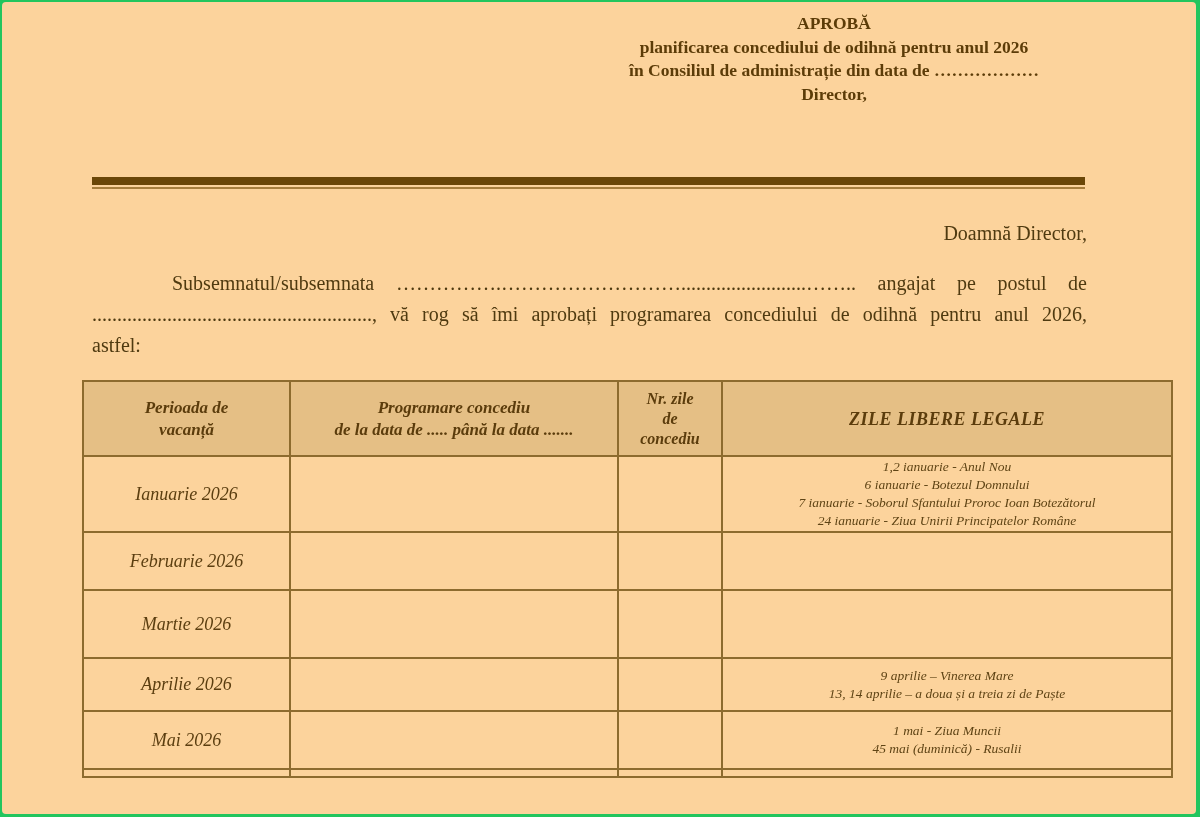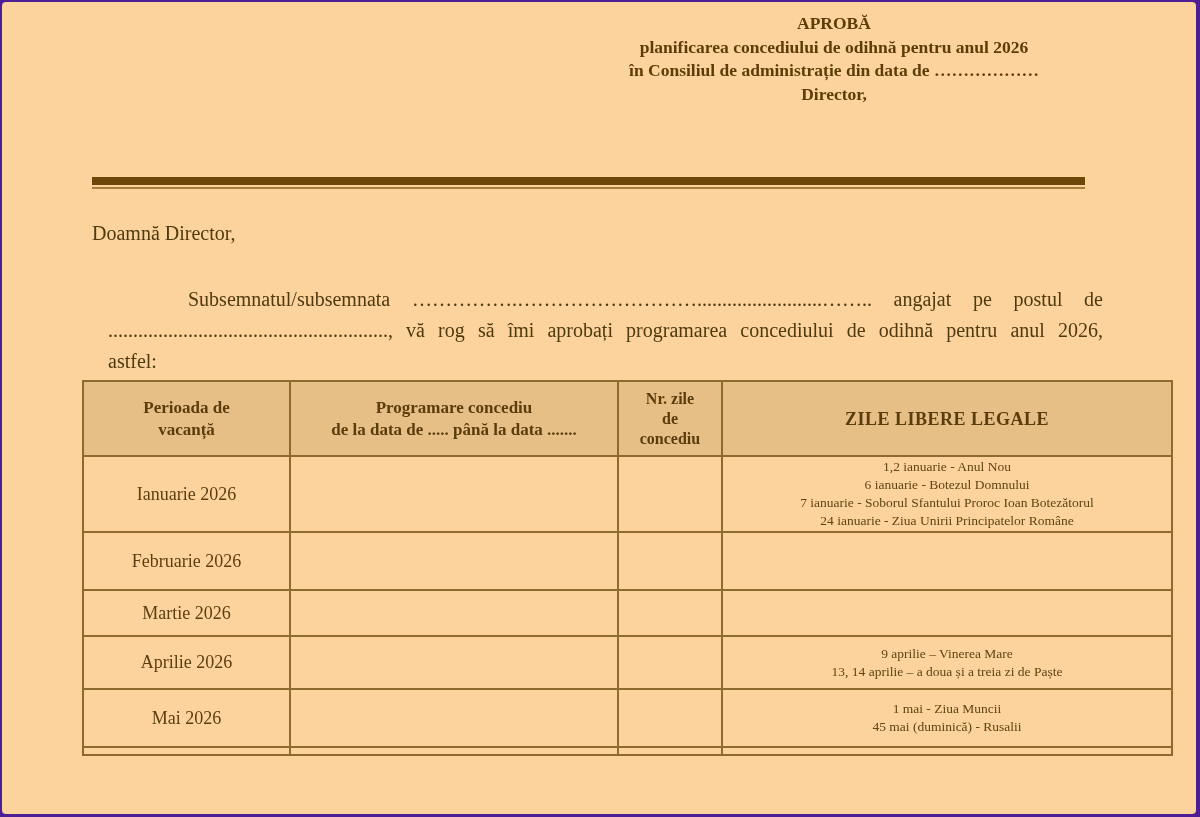--- a/index.html
+++ b/index.html
@@ -5,21 +5,21 @@
   html, body {
     margin: 0;
     padding: 0;
     background: #ffffff;
     font-family: "Liberation Serif", "DejaVu Serif", serif;
   }
   .canvas {
     position: relative;
     width: 1200px;
     height: 817px;
-    background: #4c1d95;
+    background: #22c55e;
     overflow: hidden;
   }
   .page {
     position: absolute;
     left: 2px;
     top: 2px;
     width: 1194px;
     height: 812px;
     background: #fcd39c;
     border-radius: 4px;
@@ -50,48 +50,49 @@
   .divider .thick { height: 8px; background: #6b4708; }
   .divider .gap   { height: 2px; }
   .divider .thin  { height: 2px; background: #a87f3e; }
 
   
   .salutation {
     position: absolute;
     left: 90px;
     top: 220px;
     width: 995px;
-    text-align: left;
+    text-align: right;
     font-size: 20px;
     color: #4f3a10;
   }
 
   
   .request-paragraph {
     position: absolute;
     left: 90px;
     top: 266px;
     width: 995px;
     font-size: 20px;
     line-height: 31px;
     text-align: justify;
     text-indent: 80px;
     word-spacing: 5px;
     color: #4f3a10;
-    margin: 16px;
+    margin: 0;
   }
 
   
   .vac-table {
     position: absolute;
     left: 80px;
     top: 378px;
     width: 1089px;
     border-collapse: collapse;
     table-layout: fixed;
+    font-style: italic;
   }
   .vac-table col.c1 { width: 207px; }
   .vac-table col.c2 { width: 328px; }
   .vac-table col.c3 { width: 104px; }
   .vac-table col.c4 { width: 450px; }
   .vac-table th, .vac-table td {
     border: 2px solid #8d6b2e;
     text-align: center;
     vertical-align: middle;
     padding: 0 4px;
@@ -111,21 +112,21 @@
     font-size: 18px;
     color: #5b3e10;
   }
   .holidays-cell {
     font-size: 13.5px;
     line-height: 18px;
     color: #5f4415;
   }
   tr.r-ian  { height: 76px; }
   tr.r-feb  { height: 58px; }
-  tr.r-mar  { height: 46px; }
+  tr.r-mar  { height: 68px; }
   tr.r-apr  { height: 53px; }
   tr.r-mai  { height: 58px; }
   tr.r-iun  { height: 44px; }
   tr.r-part { height: 8px; }
 </style>
 </head>
 <body>
 
 <div class="canvas">
   <div class="page">

